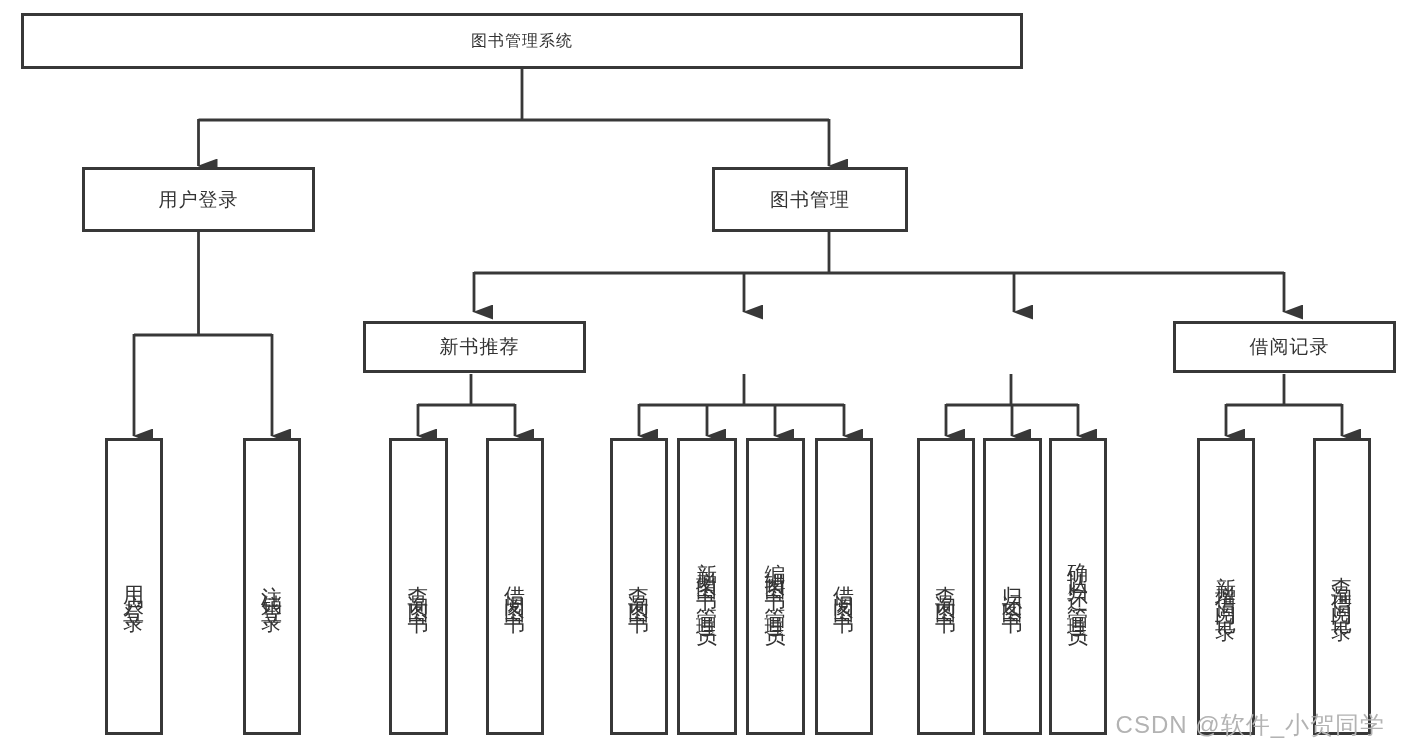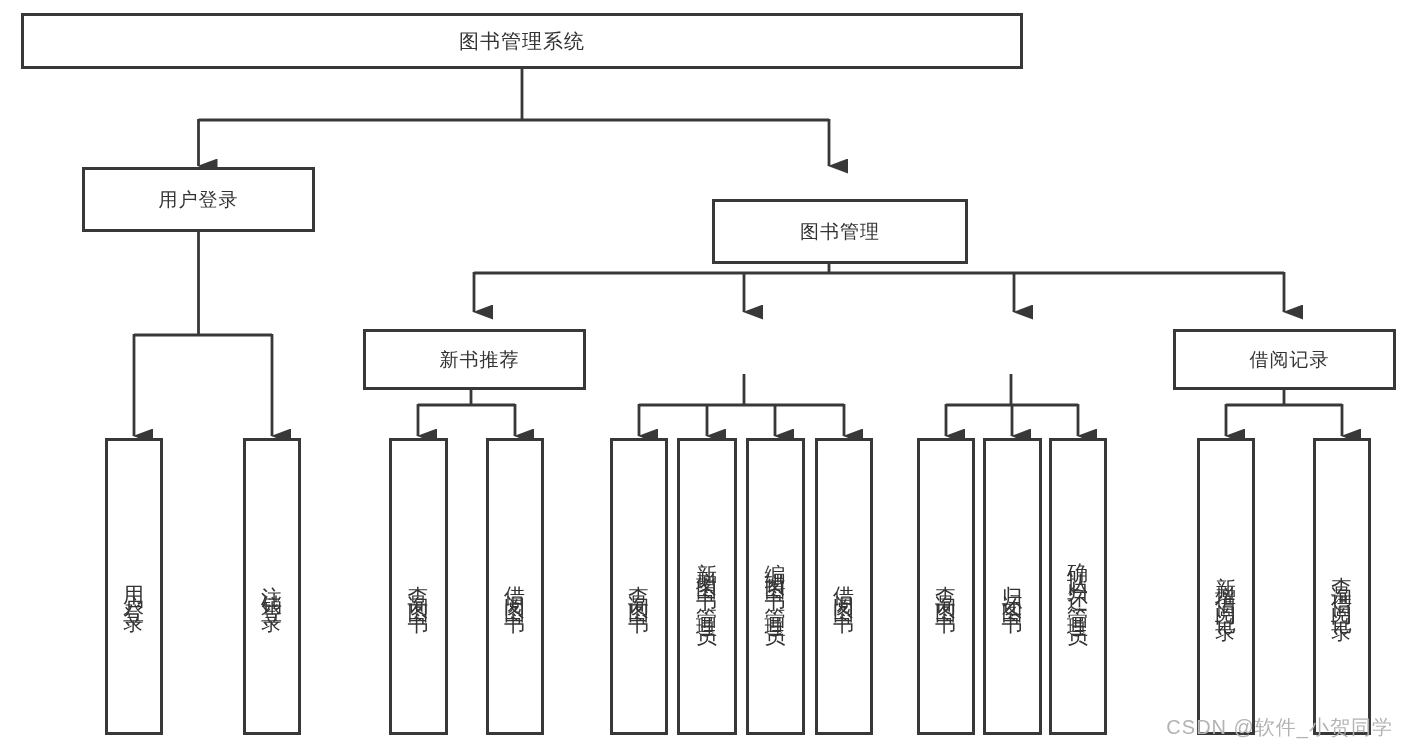--- a/index.html
+++ b/index.html
@@ -25,44 +25,44 @@
   .node{
     position:absolute;
     background:var(--box-bg);
     border:3px solid var(--line);
     display:flex;align-items:center;justify-content:center;
     font-size:19px;
     letter-spacing:1px;
     color:var(--text);
     text-align:center;
   }
-  .node.root{left:21px;top:13px;width:1002px;height:56px;font-size:20px;}
+  .node.root{left:21px;top:13px;width:1002px;height:56px;font-size:16px;}
   .node.lvl2{top:167px;height:65px;}
-  .node.lvl3{top:329px;height:61px;padding-left:10px;}
+  .node.lvl3{top:321px;height:52px;padding-left:10px;}
 
   .leaf{
     position:absolute;
     top:438px;height:297px;
     background:var(--box-bg);
     border:3px solid var(--line);
     display:flex;align-items:center;justify-content:center;
   }
   .leaf span{
     writing-mode:vertical-lr;
     text-orientation:mixed;
     font-size:21px;
     letter-spacing:9px;
     line-height:1;
     color:var(--text);
     white-space:nowrap;
   }
   .watermark{
     position:absolute;
-    right:12px;bottom:6px;
-    font-size:20px;
+    right:20px;bottom:6px;
+    font-size:24px;
     color:var(--watermark);
     letter-spacing:1px;
     pointer-events:none;
   }
 </style>
 </head>
 <body>
 
 <div class="canvas">
 
@@ -103,21 +103,21 @@
     <line x1="1078" y1="404" x2="1078" y2="436" marker-end="url(#arrow)"></line>
 
     <path d="M1284,374 V405 M1226,405 H1342"></path>
     <line x1="1226" y1="404" x2="1226" y2="436" marker-end="url(#arrow)"></line>
     <line x1="1342" y1="404" x2="1342" y2="436" marker-end="url(#arrow)"></line>
   </svg>
 
   <div class="node root">图书管理系统</div>
 
   <div class="node lvl2" style="left:82px;width:233px;">用户登录</div>
-  <div class="node lvl2" style="left:712px;width:256px;margin-top:32px;">图书管理</div>
+  <div class="node lvl2" style="left:712px;width:196px;">图书管理</div>
 
   <div class="node lvl3" style="left:363px;width:223px;">新书推荐</div>
   <div class="node lvl3" style="left:1173px;width:223px;">借阅记录</div>
 
   <div class="leaf" style="left:105px;width:58px;">
     <span>用户登录</span>
   </div>
   <div class="leaf" style="left:243px;width:58px;">
     <span>注销登录</span>
   </div>

